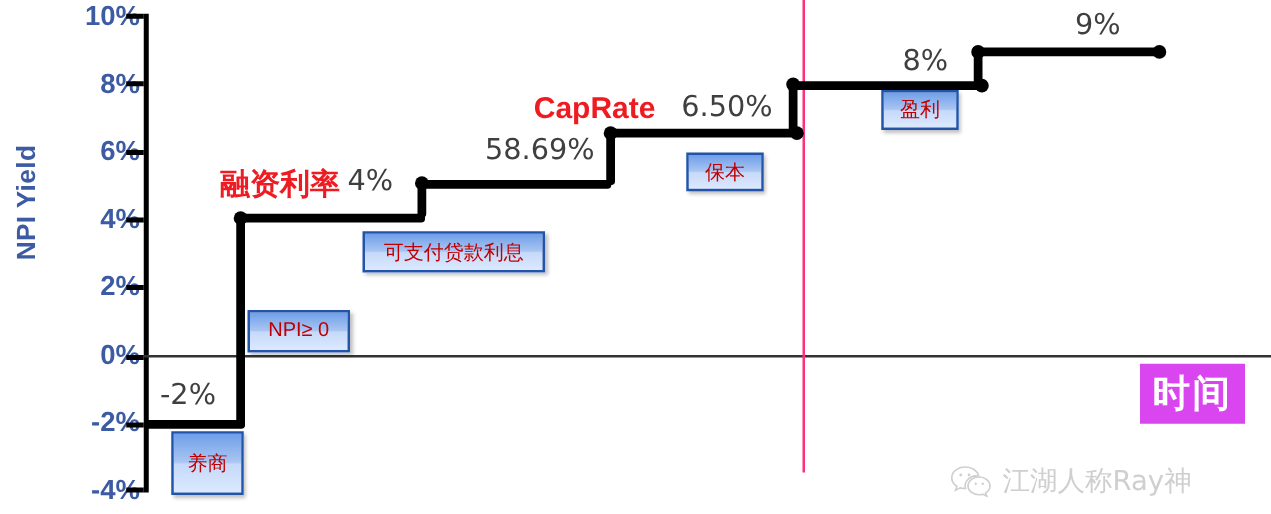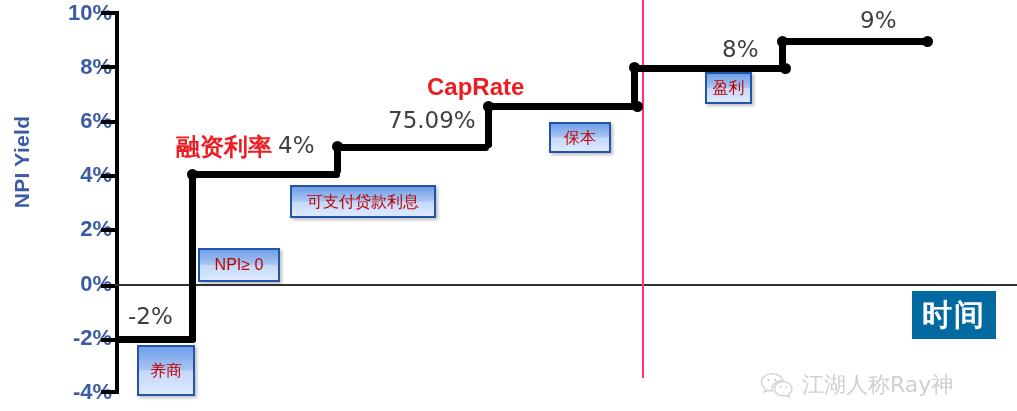--- a/index.html
+++ b/index.html
@@ -45,21 +45,21 @@
     background:linear-gradient(to bottom,#6f9fe8 0%,#a9c5f2 48%,#c6d9fa 52%,#dce9ff 100%);
     color:#c00000;font-size:16px;line-height:1;
     display:flex;align-items:center;justify-content:center;
     box-shadow:2px 2px 3px rgba(0,0,0,.25);
     box-sizing:border-box;white-space:nowrap;
   }
   .callout.cn{font-family:"DejaVu Sans","Liberation Sans",sans-serif;}
 
   
   .time-box{
-    position:absolute;background:#0369a1;color:#ffffff;
+    position:absolute;background:#d946ef;color:#ffffff;
     font-size:30px;font-weight:700;letter-spacing:2px;
     display:flex;align-items:center;justify-content:center;
     box-sizing:border-box;
   }
 
   
   .watermark{
     position:absolute;display:flex;align-items:center;gap:8px;
     color:#cfcfcf;font-size:22px;white-space:nowrap;
     font-family:"DejaVu Sans","Liberation Sans",sans-serif;
@@ -118,36 +118,37 @@
   <div class="dot" style="left:629px;top:62px;"></div>
   <div class="dot" style="left:780px;top:63px;"></div>
   <div class="seg-v" style="left:779px;top:38px;height:31px;"></div>
 
   <div class="seg-h" style="left:779px;top:38px;width:152px;"></div>
   <div class="dot" style="left:777px;top:36px;"></div>
   <div class="dot" style="left:922px;top:36px;"></div>
 
   <div class="val-label" style="left:128px;top:303px;">-2%</div>
   <div class="val-label" style="left:278px;top:132px;">4%</div>
-  <div class="val-label" style="left:388px;top:107px;">75.09%</div>
+  <div class="val-label" style="left:388px;top:107px;">58.69%</div>
+  <div class="val-label" style="left:545px;top:73px;">6.50%</div>
   <div class="val-label" style="left:722px;top:36px;">8%</div>
   <div class="val-label" style="left:860px;top:7px;">9%</div>
 
   <div class="red-label" style="left:176px;top:131px;">融资利率</div>
   <div class="red-label" style="left:427px;top:73px;">CapRate</div>
 
   <div class="callout cn" style="left:137px;top:345px;width:58px;height:51px;">养商</div>
 
   <div class="callout" style="left:198px;top:248px;width:82px;height:34px;">NPI≥ 0</div>
 
   <div class="callout cn" style="left:549px;top:122px;width:62px;height:31px;">保本</div>
 
   <div class="callout cn" style="left:290px;top:185px;width:146px;height:33px;">可支付贷款利息</div>
 
-  <div class="callout cn" style="left:705px;top:72px;width:47px;height:32px;">盈利</div>
+  <div class="callout cn" style="left:705px;top:72px;width:62px;height:32px;">盈利</div>
 
   <div class="time-box" style="left:912px;top:291px;width:84px;height:48px;">时间</div>
 
   <div class="watermark" style="left:760px;top:350px;margin-top:20px;">
     <span>
       <svg width="34" height="26" viewBox="0 0 34 26" aria-hidden="true">
         <path d="M12.2 1.6C6.2 1.6 1.4 5.5 1.4 10.3c0 2.7 1.6 5.1 4.1 6.7l-1 3.1 3.6-1.8c1.2.3 2.4.5 3.6.5h.7c-.2-.6-.3-1.3-.3-2 0-4.6 4.5-8.3 10.1-8.3h.7C21.9 4.7 17.6 1.6 12.2 1.6z" fill="none" stroke="#cfcfcf" stroke-width="1.3"></path>
         <circle cx="8.6" cy="8" r="1.15" fill="#cfcfcf"></circle>
         <circle cx="15.2" cy="8" r="1.15" fill="#cfcfcf"></circle>
         <path d="M23.4 9.6c-5 0-9 3.2-9 7.1 0 3.9 4 7.1 9 7.1 1 0 2-.1 2.9-.4l3.1 1.5-.9-2.6c2.1-1.3 3.5-3.3 3.5-5.6 0-3.9-4-7.1-8.6-7.1z" fill="none" stroke="#cfcfcf" stroke-width="1.3"></path>

